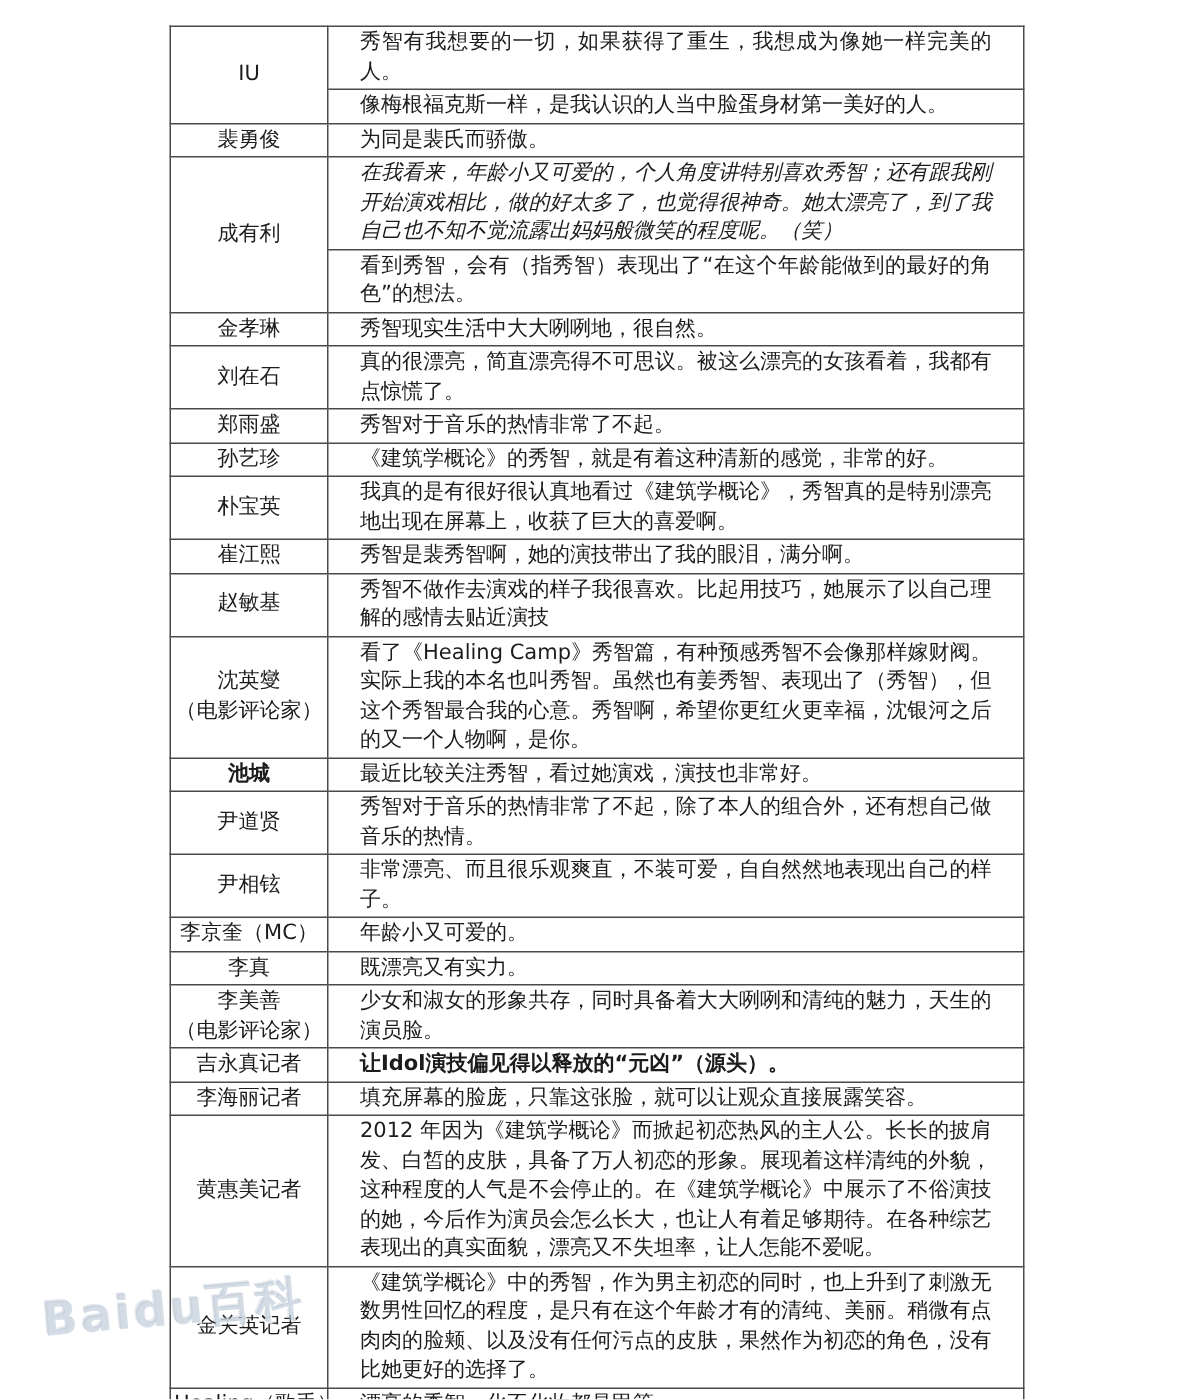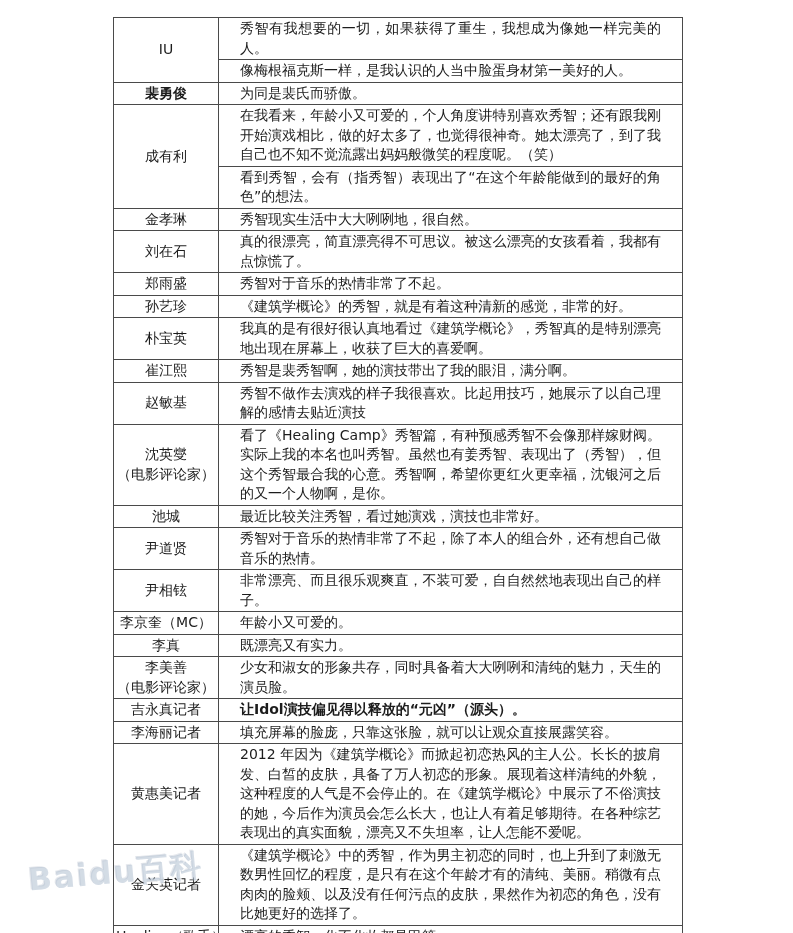--- a/index.html
+++ b/index.html
@@ -67,30 +67,30 @@
         <tr>
           <td class="name-cell" rowspan="2" style="border-color: rgb(74, 74, 74);">
             <div class="name-line">IU</div>
           </td>
           <td class="quote-cell" style="border-color: rgb(74, 74, 74);">秀智有我想要的一切，如果获得了重生，我想成为像她一样完美的人。</td>
         </tr>
         <tr>
           <td class="quote-cell" style="border-color: rgb(74, 74, 74);">像梅根福克斯一样，是我认识的人当中脸蛋身材第一美好的人。</td>
         </tr>
         <tr>
-          <td class="name-cell" rowspan="1" style="border-color: rgb(74, 74, 74); font-weight: bold;">
+          <td class="name-cell" rowspan="1" style="border-color: rgb(74, 74, 74);">
             <div class="name-line">裴勇俊</div>
           </td>
           <td class="quote-cell" style="border-color: rgb(74, 74, 74);">为同是裴氏而骄傲。</td>
         </tr>
         <tr>
           <td class="name-cell" rowspan="2" style="border-color: rgb(74, 74, 74);">
             <div class="name-line">成有利</div>
           </td>
-          <td class="quote-cell" style="border-color: rgb(74, 74, 74);">在我看来，年龄小又可爱的，个人角度讲特别喜欢秀智；还有跟我刚开始演戏相比，做的好太多了，也觉得很神奇。她太漂亮了，到了我自己也不知不觉流露出妈妈般微笑的程度呢。（笑）</td>
+          <td class="quote-cell" style="border-color: rgb(74, 74, 74); font-style: italic;">在我看来，年龄小又可爱的，个人角度讲特别喜欢秀智；还有跟我刚开始演戏相比，做的好太多了，也觉得很神奇。她太漂亮了，到了我自己也不知不觉流露出妈妈般微笑的程度呢。（笑）</td>
         </tr>
         <tr>
           <td class="quote-cell" style="border-color: rgb(74, 74, 74);">看到秀智，会有（指秀智）表现出了“在这个年龄能做到的最好的角色”的想法。</td>
         </tr>
         <tr>
           <td class="name-cell" rowspan="1" style="border-color: rgb(74, 74, 74);">
             <div class="name-line">金孝琳</div>
           </td>
           <td class="quote-cell" style="border-color: rgb(74, 74, 74);">秀智现实生活中大大咧咧地，很自然。</td>
         </tr>
@@ -131,21 +131,21 @@
           <td class="quote-cell" style="border-color: rgb(74, 74, 74);">秀智不做作去演戏的样子我很喜欢。比起用技巧，她展示了以自己理解的感情去贴近演技</td>
         </tr>
         <tr>
           <td class="name-cell" rowspan="1" style="border-color: rgb(74, 74, 74);">
             <div class="name-line">沈英燮</div>
             <div class="name-line">（电影评论家）</div>
           </td>
           <td class="quote-cell" style="border-color: rgb(74, 74, 74);">看了《Healing Camp》秀智篇，有种预感秀智不会像那样嫁财阀。实际上我的本名也叫秀智。虽然也有姜秀智、表现出了（秀智），但这个秀智最合我的心意。秀智啊，希望你更红火更幸福，沈银河之后的又一个人物啊，是你。</td>
         </tr>
         <tr>
-          <td class="name-cell" rowspan="1" style="border-color: rgb(74, 74, 74);">
+          <td class="name-cell" rowspan="1" style="border-color: rgb(74, 74, 74); font-weight: bold;">
             <div class="name-line">池城</div>
           </td>
           <td class="quote-cell" style="border-color: rgb(74, 74, 74);">最近比较关注秀智，看过她演戏，演技也非常好。</td>
         </tr>
         <tr>
           <td class="name-cell" rowspan="1" style="border-color: rgb(74, 74, 74);">
             <div class="name-line">尹道贤</div>
           </td>
           <td class="quote-cell" style="border-color: rgb(74, 74, 74);">秀智对于音乐的热情非常了不起，除了本人的组合外，还有想自己做音乐的热情。</td>
         </tr>

